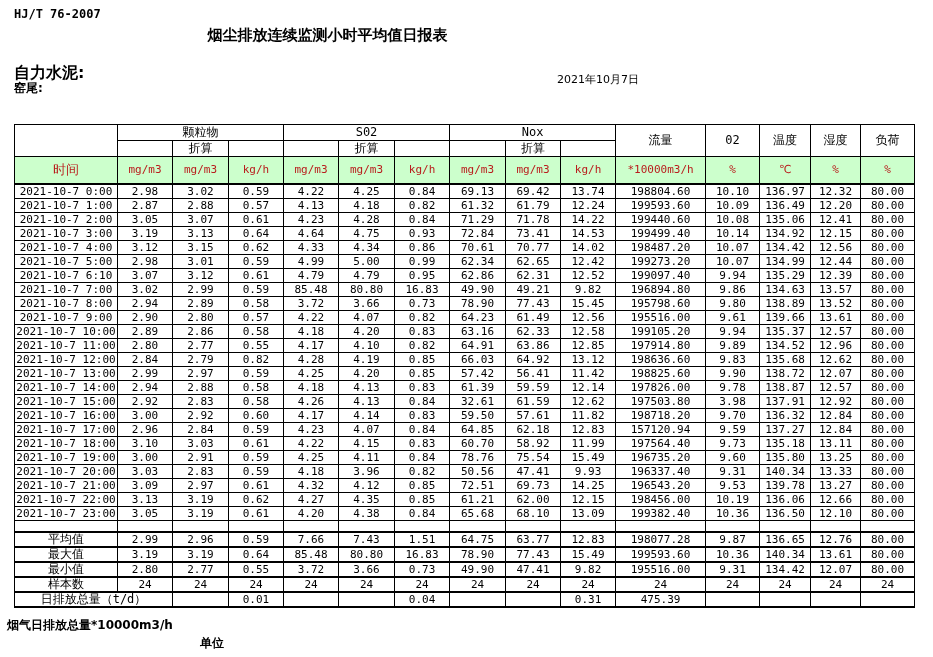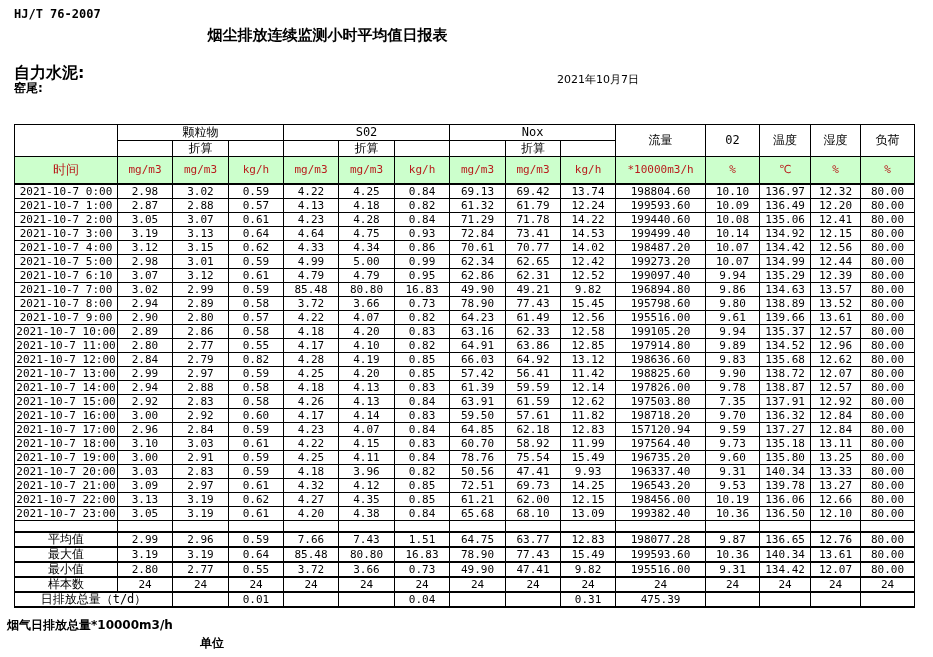--- a/index.html
+++ b/index.html
@@ -384,25 +384,25 @@
         <td>80.00</td>
       </tr>
       <tr>
         <td class="time">2021-10-7 15:00</td>
         <td>2.92</td>
         <td>2.83</td>
         <td>0.58</td>
         <td>4.26</td>
         <td>4.13</td>
         <td>0.84</td>
-        <td>63.91</td>
+        <td>32.61</td>
         <td>61.59</td>
         <td>12.62</td>
         <td>197503.80</td>
-        <td>7.35</td>
+        <td>3.98</td>
         <td>137.91</td>
         <td>12.92</td>
         <td>80.00</td>
       </tr>
       <tr>
         <td class="time">2021-10-7 16:00</td>
         <td>3.00</td>
         <td>2.92</td>
         <td>0.60</td>
         <td>4.17</td>

